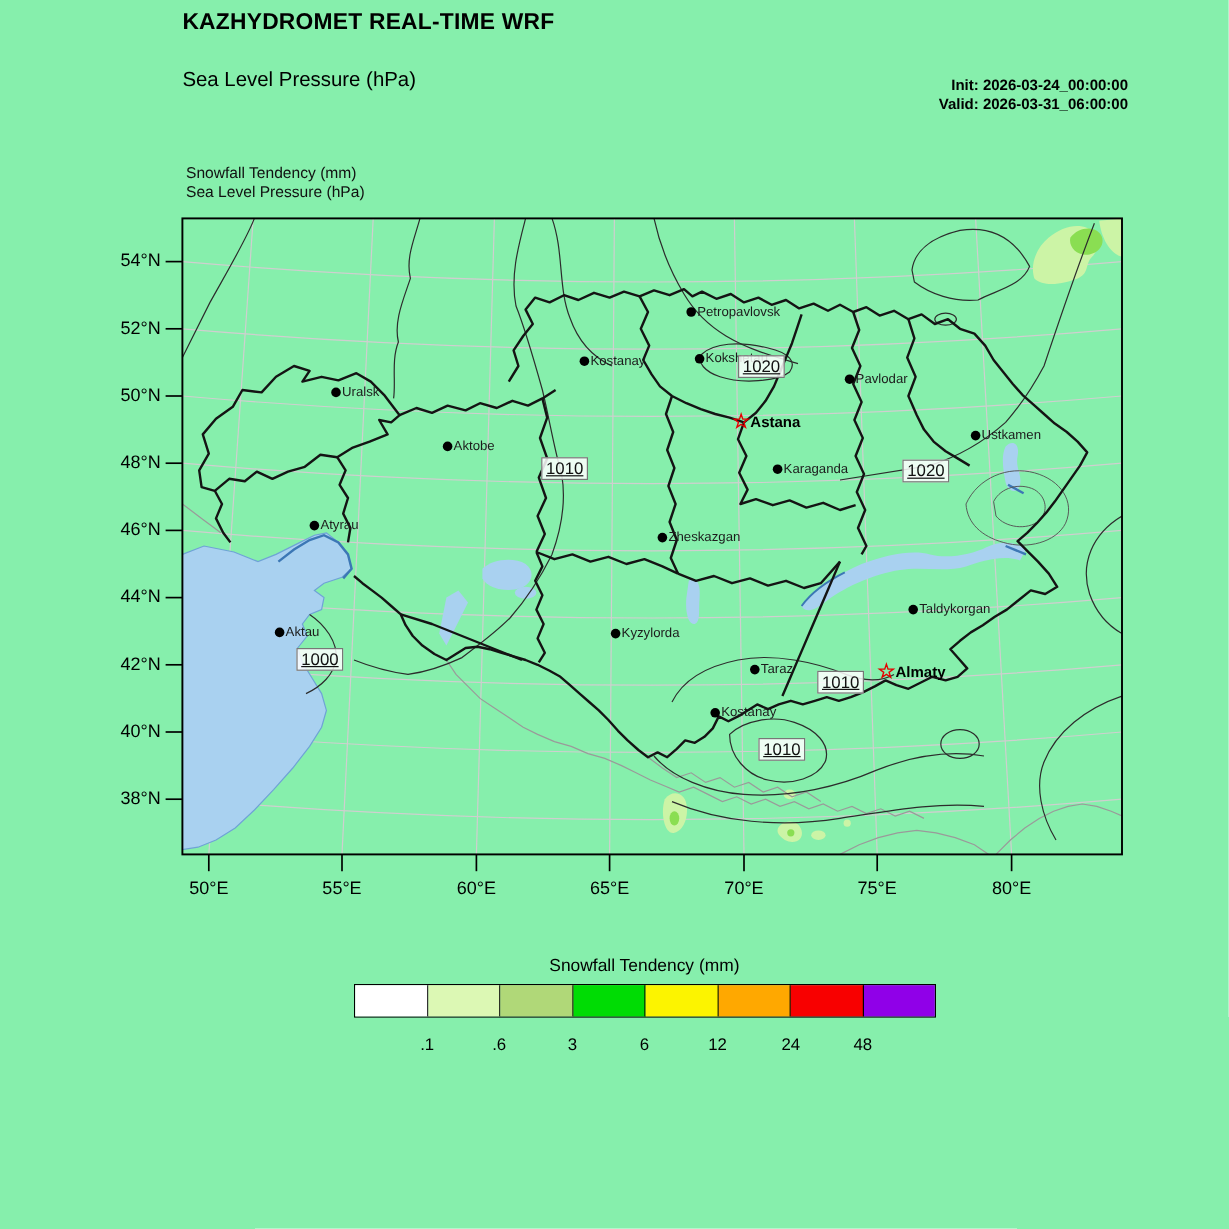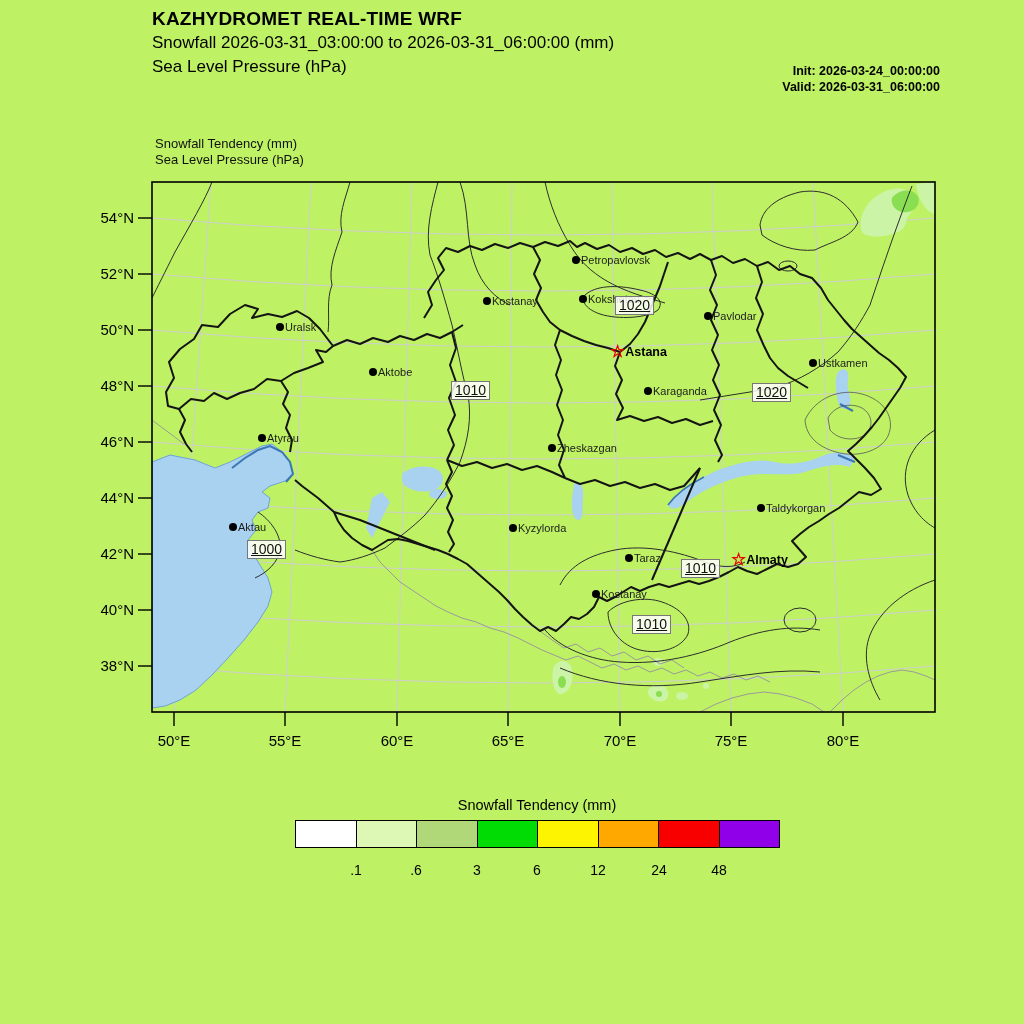--- a/index.html
+++ b/index.html
@@ -1,17 +1,17 @@
 <!DOCTYPE html>
 <html><head>
 <meta charset="utf-8">
 <style>
   html,body{margin:0;padding:0;background:#ffffff;}
   body{font-family:"Liberation Sans", sans-serif;color:#000;}
-  #page{position:relative;width:1024px;height:1024px;background:#bef264;overflow:hidden;}
+  #page{position:relative;width:1024px;height:1024px;background:#86efac;overflow:hidden;}
   .abs{position:absolute;}
   .hdr-title{font-size:19px;font-weight:bold;letter-spacing:.2px;}
   .hdr-line{font-size:17px;}
   .initvalid{font-size:12.5px;font-weight:bold;text-align:right;line-height:16px;}
   .maplegend{font-size:13px;line-height:16px;color:#111;}
   .lat-tick{font-size:15px;text-align:right;width:62px;}
   .lon-tick{font-size:15px;text-align:center;width:64px;}
   .city{font-size:11px;color:#1c1c1c;white-space:nowrap;display:flex;align-items:center;}
   .city .dot{width:8px;height:8px;background:#000;border-radius:50%;display:inline-block;margin-right:1px;flex:0 0 auto;}
   .citystar{font-size:12.5px;font-weight:bold;color:#000;white-space:nowrap;display:flex;align-items:center;}
@@ -22,21 +22,20 @@
   .cb-cell{flex:1 1 auto;border-right:1px solid #000;}
   .cb-cell:last-child{border-right:none;}
   .cb-tick{font-size:14px;width:40px;text-align:center;}
 </style>
 </head>
 <body>
 
 <div id="page">
 
   <div class="abs hdr-title" style="left:152px;top:8px;">KAZHYDROMET REAL-TIME WRF</div>
-  <div class="abs hdr-line" style="left:152px;top:33px;">Snowfall 2026-03-31_03:00:00 to 2026-03-31_06:00:00 (mm)</div>
   <div class="abs hdr-line" style="left:152px;top:57px;">Sea Level Pressure  (hPa)</div>
   <div class="abs initvalid" style="right:84px;top:63px;">
     <div>Init: 2026-03-24_00:00:00</div>
     <div>Valid: 2026-03-31_06:00:00</div>
   </div>
 
   <div class="abs maplegend" style="left:155px;top:136px;">
     <div>Snowfall Tendency   (mm)</div>
     <div>Sea Level Pressure   (hPa)</div>
   </div>

